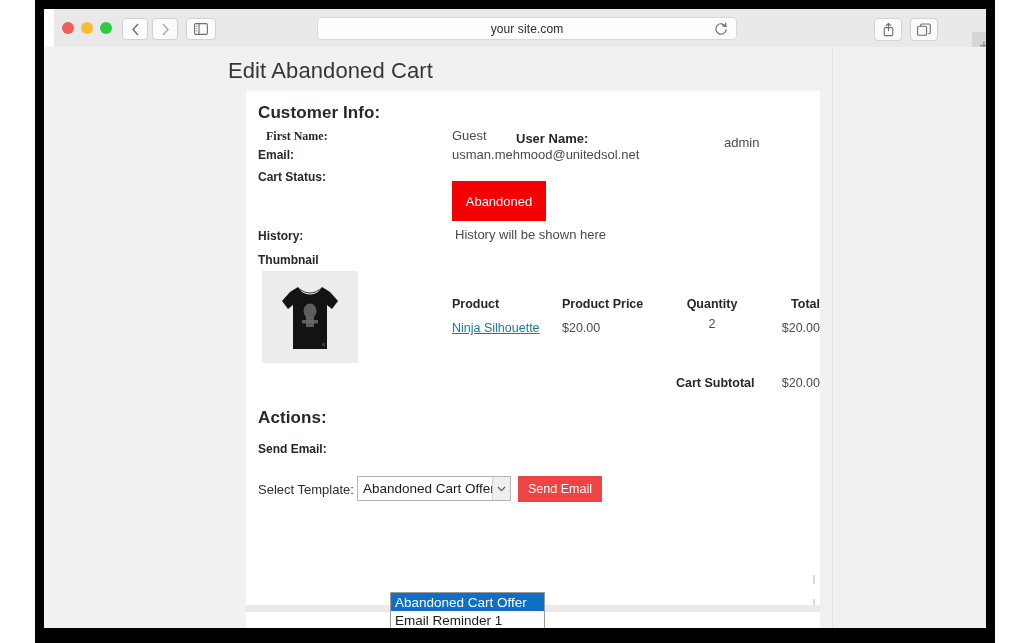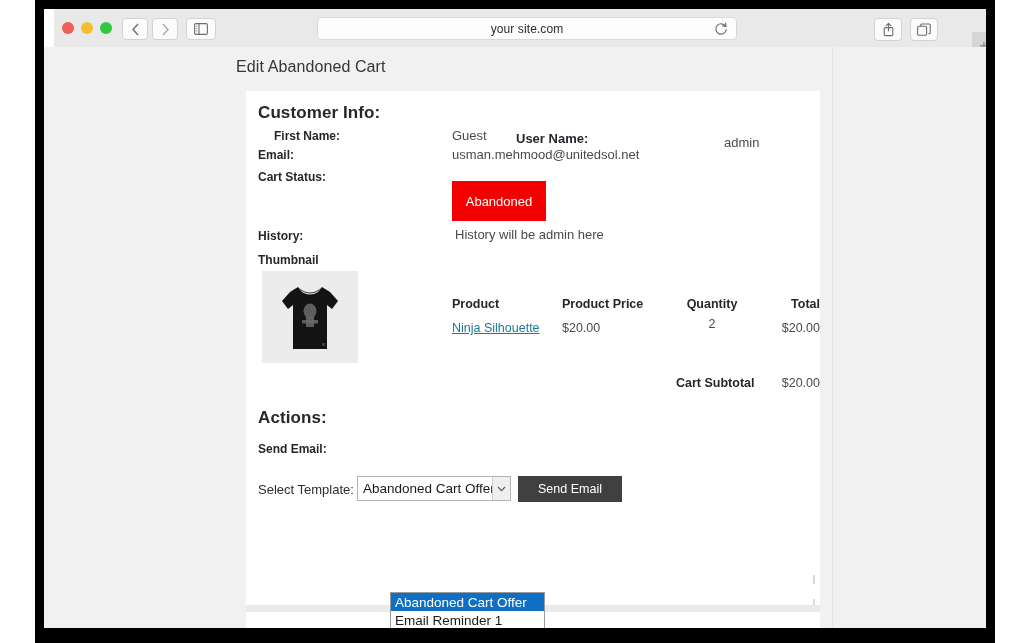--- a/index.html
+++ b/index.html
@@ -136,22 +136,22 @@
     position: absolute;
     left: 0; top: 38px;
     width: 942px;
     height: 581px;
     background: #f1f1f1;
     overflow: hidden;
   }
 
   #page-title {
     position: absolute;
-    left: 192px; top: 11px;
-    font-size: 16px;
+    left: 184px; top: 11px;
+    font-size: 22px;
     font-weight: 400;
     color: #32373c;
     letter-spacing: .1px;
   }
 
   
   #right-divider {
     position: absolute;
     left: 788px; top: 0;
     width: 1px; height: 581px;
@@ -186,21 +186,21 @@
   .val {
     font-size: 13px;
     font-weight: 400;
     color: #4a4a4a;
   }
 
   .row { position: relative; }
 
   
   #row-first-name { height: 19px; }
-  #first-name-label { position: absolute; left: 16px; top: 1px; }
+  #first-name-label { position: absolute; left: 8px; top: 1px; font-family: Liberation Serif, serif; }
   #first-name-value { position: absolute; left: 194px; top: 0px; }
   #user-name-label  { position: absolute; left: 258px; top: 3px; font-size: 13px;}
   #user-name-value  { position: absolute; left: 466px; top: 7px; }
 
   #row-email { height: 22px; }
   #email-label { position: absolute; left: 0; top: 1px; }
   #email-value { position: absolute; left: 194px; top: 0px; }
 
   
   #row-cart-status { height: 58px; }
@@ -317,22 +317,22 @@
     width: 18px; height: 23px;
     background: #efefef;
     border-left: 1px solid #d0d0d0;
     display: flex;
     align-items: center;
     justify-content: center;
   }
   #send-email-button {
     position: absolute;
     left: 260px; top: 0px;
-    width: 104px; height: 26px;
-    background: #404040;
+    width: 84px; height: 26px;
+    background: #ef4444;
     color: #ffffff;
     font-size: 12.5px;
     display: flex;
     align-items: center;
     justify-content: center;
     border: none;
     font-family: "Liberation Sans", sans-serif;
   }
 
   
@@ -489,21 +489,21 @@
 
 
           <div class="row" id="row-cart-status">
             <span class="lbl" id="cart-status-label">Cart Status:</span>
             <span id="cart-status-badge">Abandoned</span>
           </div>
 
 
           <div class="row" id="row-history">
             <span class="lbl" id="history-label">History:</span>
-            <span class="val" id="history-value">History will be admin here</span>
+            <span class="val" id="history-value">History will be shown here</span>
           </div>
 
           <div id="thumbnail-label">Thumbnail</div>
 
           <div id="cart-table-area">
 
             <div id="thumbnail-box">
               <svg width="96" height="92" viewBox="0 0 96 92">
                 <rect width="96" height="92" fill="#ececec"></rect>
                 <path d="M36 16 L28 21 L20 30 L26 38 L31 34 L31 78 L65 78 L65 34 L70 38 L76 30 L68 21 L60 16 L56 21 Q48 26 40 21 Z" fill="#131313"></path>

